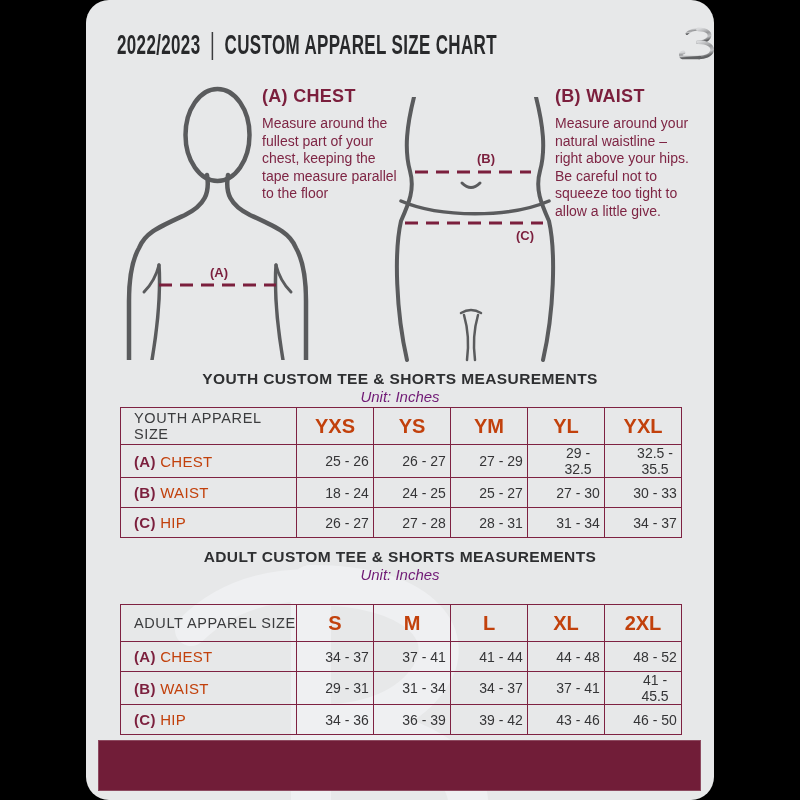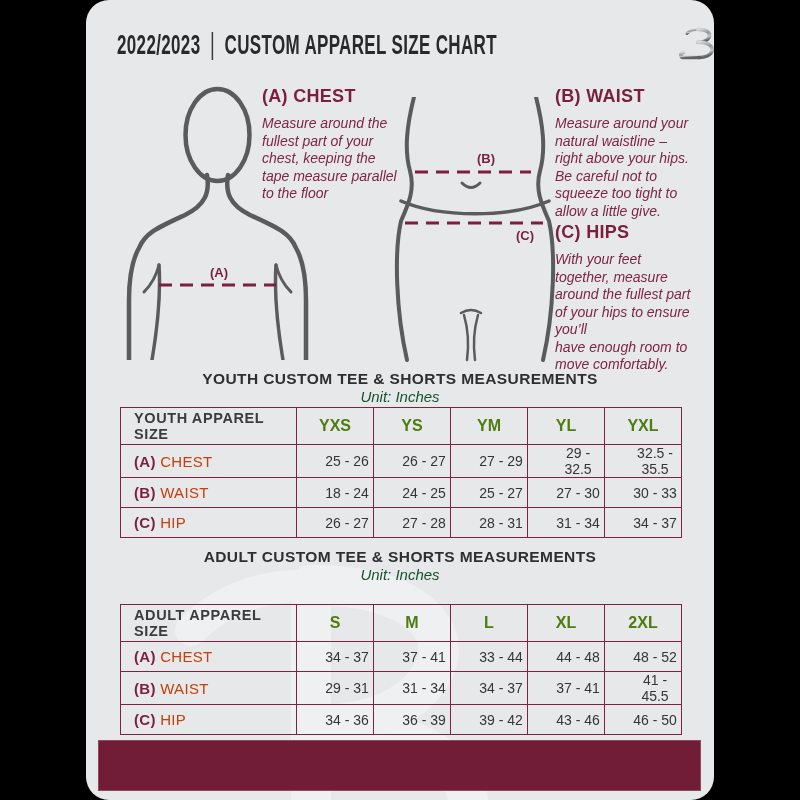--- a/index.html
+++ b/index.html
@@ -47,50 +47,50 @@
   .fig-torso{left:29px;top:85px;width:215px;height:275px;}
   .fig-lower{left:299px;top:97px;width:180px;height:265px;}
   .fig path,.fig ellipse{fill:none;stroke:var(--sil);stroke-linecap:round;}
   .dash{stroke:var(--maroon) !important;stroke-width:3;stroke-dasharray:13 8;stroke-linecap:butt !important;}
   .marker{font-family:"Liberation Sans",sans-serif;font-weight:700;font-size:13px;fill:var(--maroon);}
   .desc{position:absolute;z-index:2;}
   .desc h3{
     margin:0;font-size:18px;font-weight:700;color:var(--maroon);letter-spacing:.3px;
   }
   .desc p{
-    margin:8px 0 0 0;font-style:italic;font-size:14px;line-height:17.5px;
+    margin:8px 0 0 0;font-size:14px;line-height:17.5px;
     color:#7e2544;white-space:pre-line;
   }
   .desc-chest{left:176px;top:86px;width:168px;}
   .desc-waist{left:469px;top:86px;width:152px;}
   .desc-hips{left:469px;top:222px;width:160px;}
   
   .tbl-title{
     position:absolute;left:0;width:100%;text-align:center;
     font-weight:700;font-size:15.5px;letter-spacing:.4px;color:#2e2f31;z-index:2;
   }
   .tbl-unit{
     position:absolute;left:0;width:100%;text-align:center;
-    font-style:italic;font-size:15px;color:#14532d;z-index:2;
+    font-style:italic;font-size:15px;color:#701a75;z-index:2;
   }
   .youth-title{top:370px;} .youth-unit{top:388px;}
   .adult-title{top:548px;} .adult-unit{top:566px;}
   table.size{
     position:absolute;left:34px;width:562px;border-collapse:collapse;z-index:2;
     table-layout:fixed;
   }
   .youth-table{top:407px;} .adult-table{top:604px;}
   .size th,.size td{
     border:1.5px solid var(--border-maroon);
     text-align:center;vertical-align:middle;padding:0;
   }
-  .size th{height:36px;font-size:16px;font-weight:700;color:#4d7c0f;}
+  .size th{height:36px;font-size:20px;font-weight:700;color:#c2410c;}
   .size td{height:29px;font-size:14px;font-weight:400;color:var(--table-text);padding-left:24px;}
   .size th.lbl{
-    text-align:left;padding-left:13px;font-weight:700;font-size:14.5px;
+    text-align:left;padding-left:13px;font-weight:400;font-size:14.5px;
     letter-spacing:.6px;color:#3b3c3e;
   }
   .size td.lbl{text-align:left;padding-left:13px;font-size:15px;letter-spacing:.3px;}
   .size td.lbl .mk{font-weight:700;color:var(--maroon);}
   .size td.lbl .nm{color:#c2410c;}
   col.c0{width:176px;}
   
   .footer-bar{
     position:absolute;left:12px;top:740px;width:603px;height:51px;
     background:var(--maroon-dark);border:1px solid #8d4a60;box-sizing:border-box;z-index:2;
@@ -175,30 +175,20 @@
     </div>
     <div class="desc desc-waist">
       <h3>(B) WAIST</h3>
       <p>Measure around your
 natural waistline –
 right above your hips.
 Be careful not to
 squeeze too tight to
 allow a little give.</p>
     </div>
-    <div class="desc desc-hips">
-      <h3>(C) HIPS</h3>
-      <p>With your feet
-together, measure
-around the fullest part
-of your hips to ensure
-you’ll
-have enough room to
-move comfortably.</p>
-    </div>
   </section>
 
   <div class="tbl-title youth-title">YOUTH CUSTOM TEE &amp; SHORTS MEASUREMENTS</div>
   <div class="tbl-unit youth-unit">Unit: Inches</div>
   <table class="size youth-table">
     <colgroup>
         <col class="c0">
         <col>
         <col>
         <col>
@@ -270,21 +260,21 @@
       <th>XL</th>
       <th>2XL</th>
     </tr>
     <tr>
       <td class="lbl">
         <span class="mk">(A)</span>
         <span class="nm">CHEST</span>
       </td>
       <td>34 - 37</td>
       <td>37 - 41</td>
-      <td>33 - 44</td>
+      <td>41 - 44</td>
       <td>44 - 48</td>
       <td>48 - 52</td>
     </tr>
     <tr>
       <td class="lbl">
         <span class="mk">(B)</span>
         <span class="nm">WAIST</span>
       </td>
       <td>29 - 31</td>
       <td>31 - 34</td>

